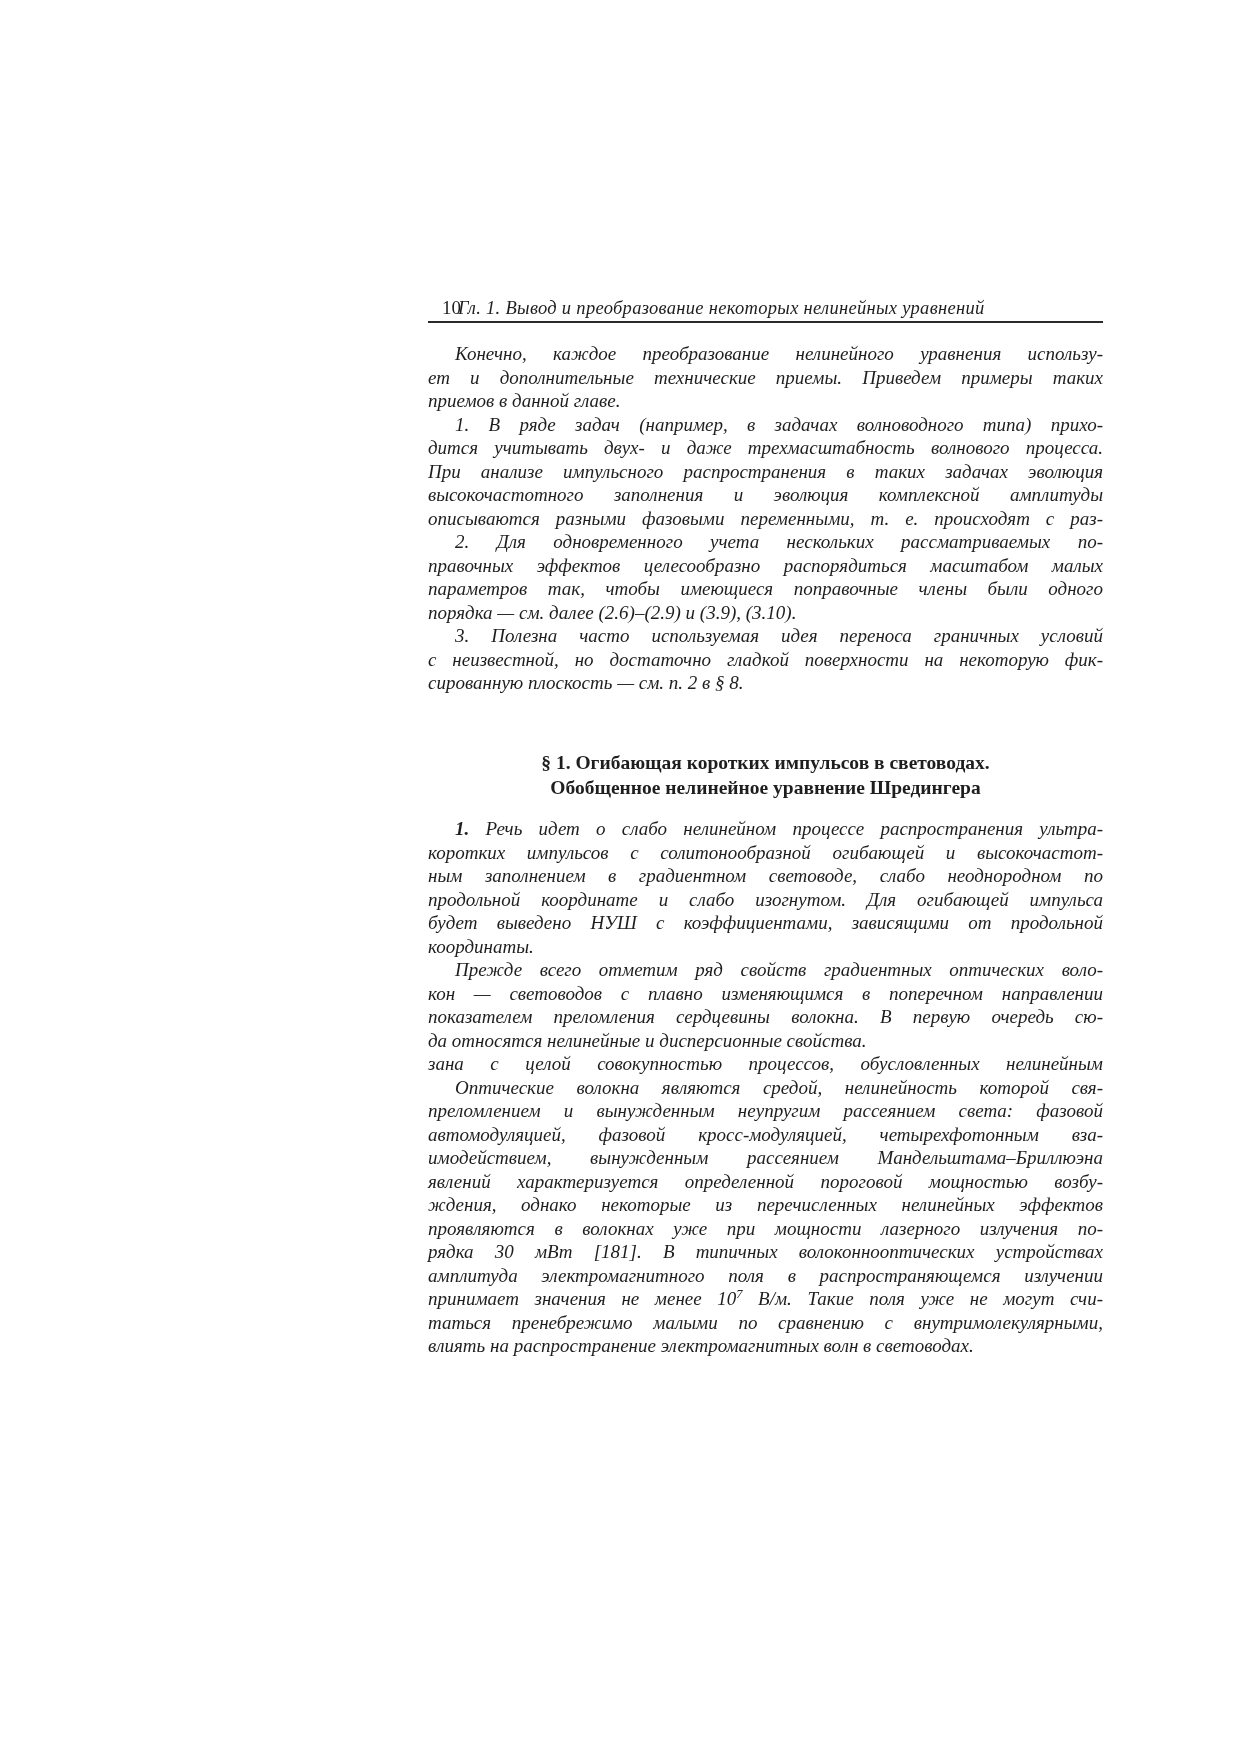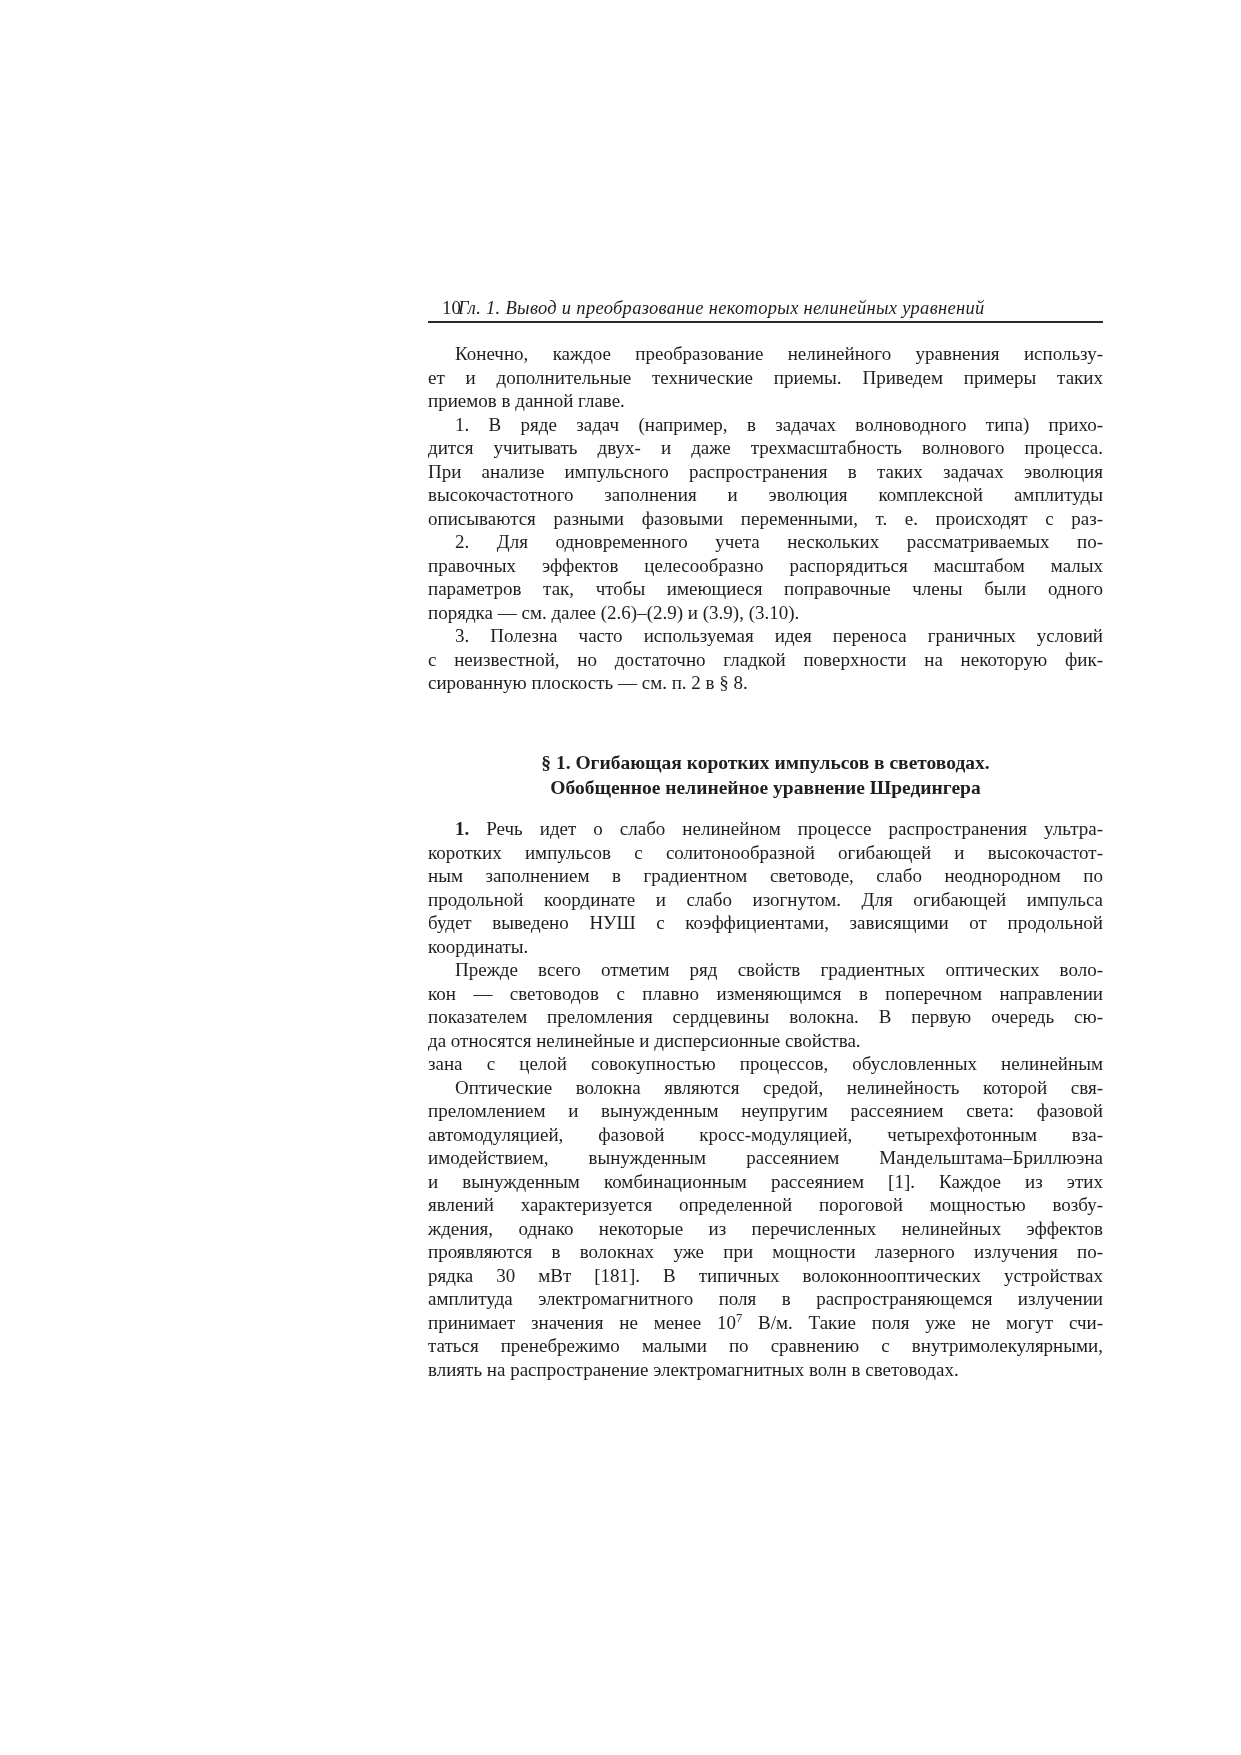--- a/index.html
+++ b/index.html
@@ -57,21 +57,21 @@
   
   .text-block {
     position: absolute;
     left: 428px;
     width: 675px;
     font-size: 19px;
     line-height: 23.5px;
   }
   .intro-block { top: 342px; }
   .section-block { top: 817px; }
-  .para { margin: 0; }
+  .para { margin: 0; font-style: italic; }
   .line {
     text-align: justify;
     text-align-last: justify;
   }
   .line.last { text-align-last: left; }
   .line.first { text-indent: 27px; }
   .b { font-weight: bold; }
   .sup {
     vertical-align: super;
     font-size: 0.66em;
@@ -146,21 +146,20 @@
         <div class="line">кон — световодов с плавно изменяющимся в поперечном направлении</div>
         <div class="line">показателем преломления сердцевины волокна. В первую очередь сю-</div>
         <div class="line last">да относятся нелинейные и дисперсионные свойства.</div>
       </div>
       <div class="para">
         <div class="line">зана с целой совокупностью процессов, обусловленных нелинейным</div>
         <div class="line first">Оптические волокна являются средой, нелинейность которой свя-</div>
         <div class="line">преломлением и вынужденным неупругим рассеянием света: фазовой</div>
         <div class="line">автомодуляцией, фазовой кросс-модуляцией, четырехфотонным вза-</div>
         <div class="line">имодействием, вынужденным рассеянием Мандельштама–Бриллюэна</div>
-        <div class="line">и вынужденным комбинационным рассеянием [1]. Каждое из этих</div>
         <div class="line">явлений характеризуется определенной пороговой мощностью возбу-</div>
         <div class="line">ждения, однако некоторые из перечисленных нелинейных эффектов</div>
         <div class="line">проявляются в волокнах уже при мощности лазерного излучения по-</div>
         <div class="line">рядка 30 мВт [181]. В типичных волоконнооптических устройствах</div>
         <div class="line">амплитуда электромагнитного поля в распространяющемся излучении</div>
         <div class="line"><span>принимает значения не менее 10</span><span class="sup">7</span><span> В/м. Такие поля уже не могут счи-</span></div>
         <div class="line">таться пренебрежимо малыми по сравнению с внутримолекулярными,</div>
         <div class="line last">влиять на распространение электромагнитных волн в световодах.</div>
       </div>
     </div>

